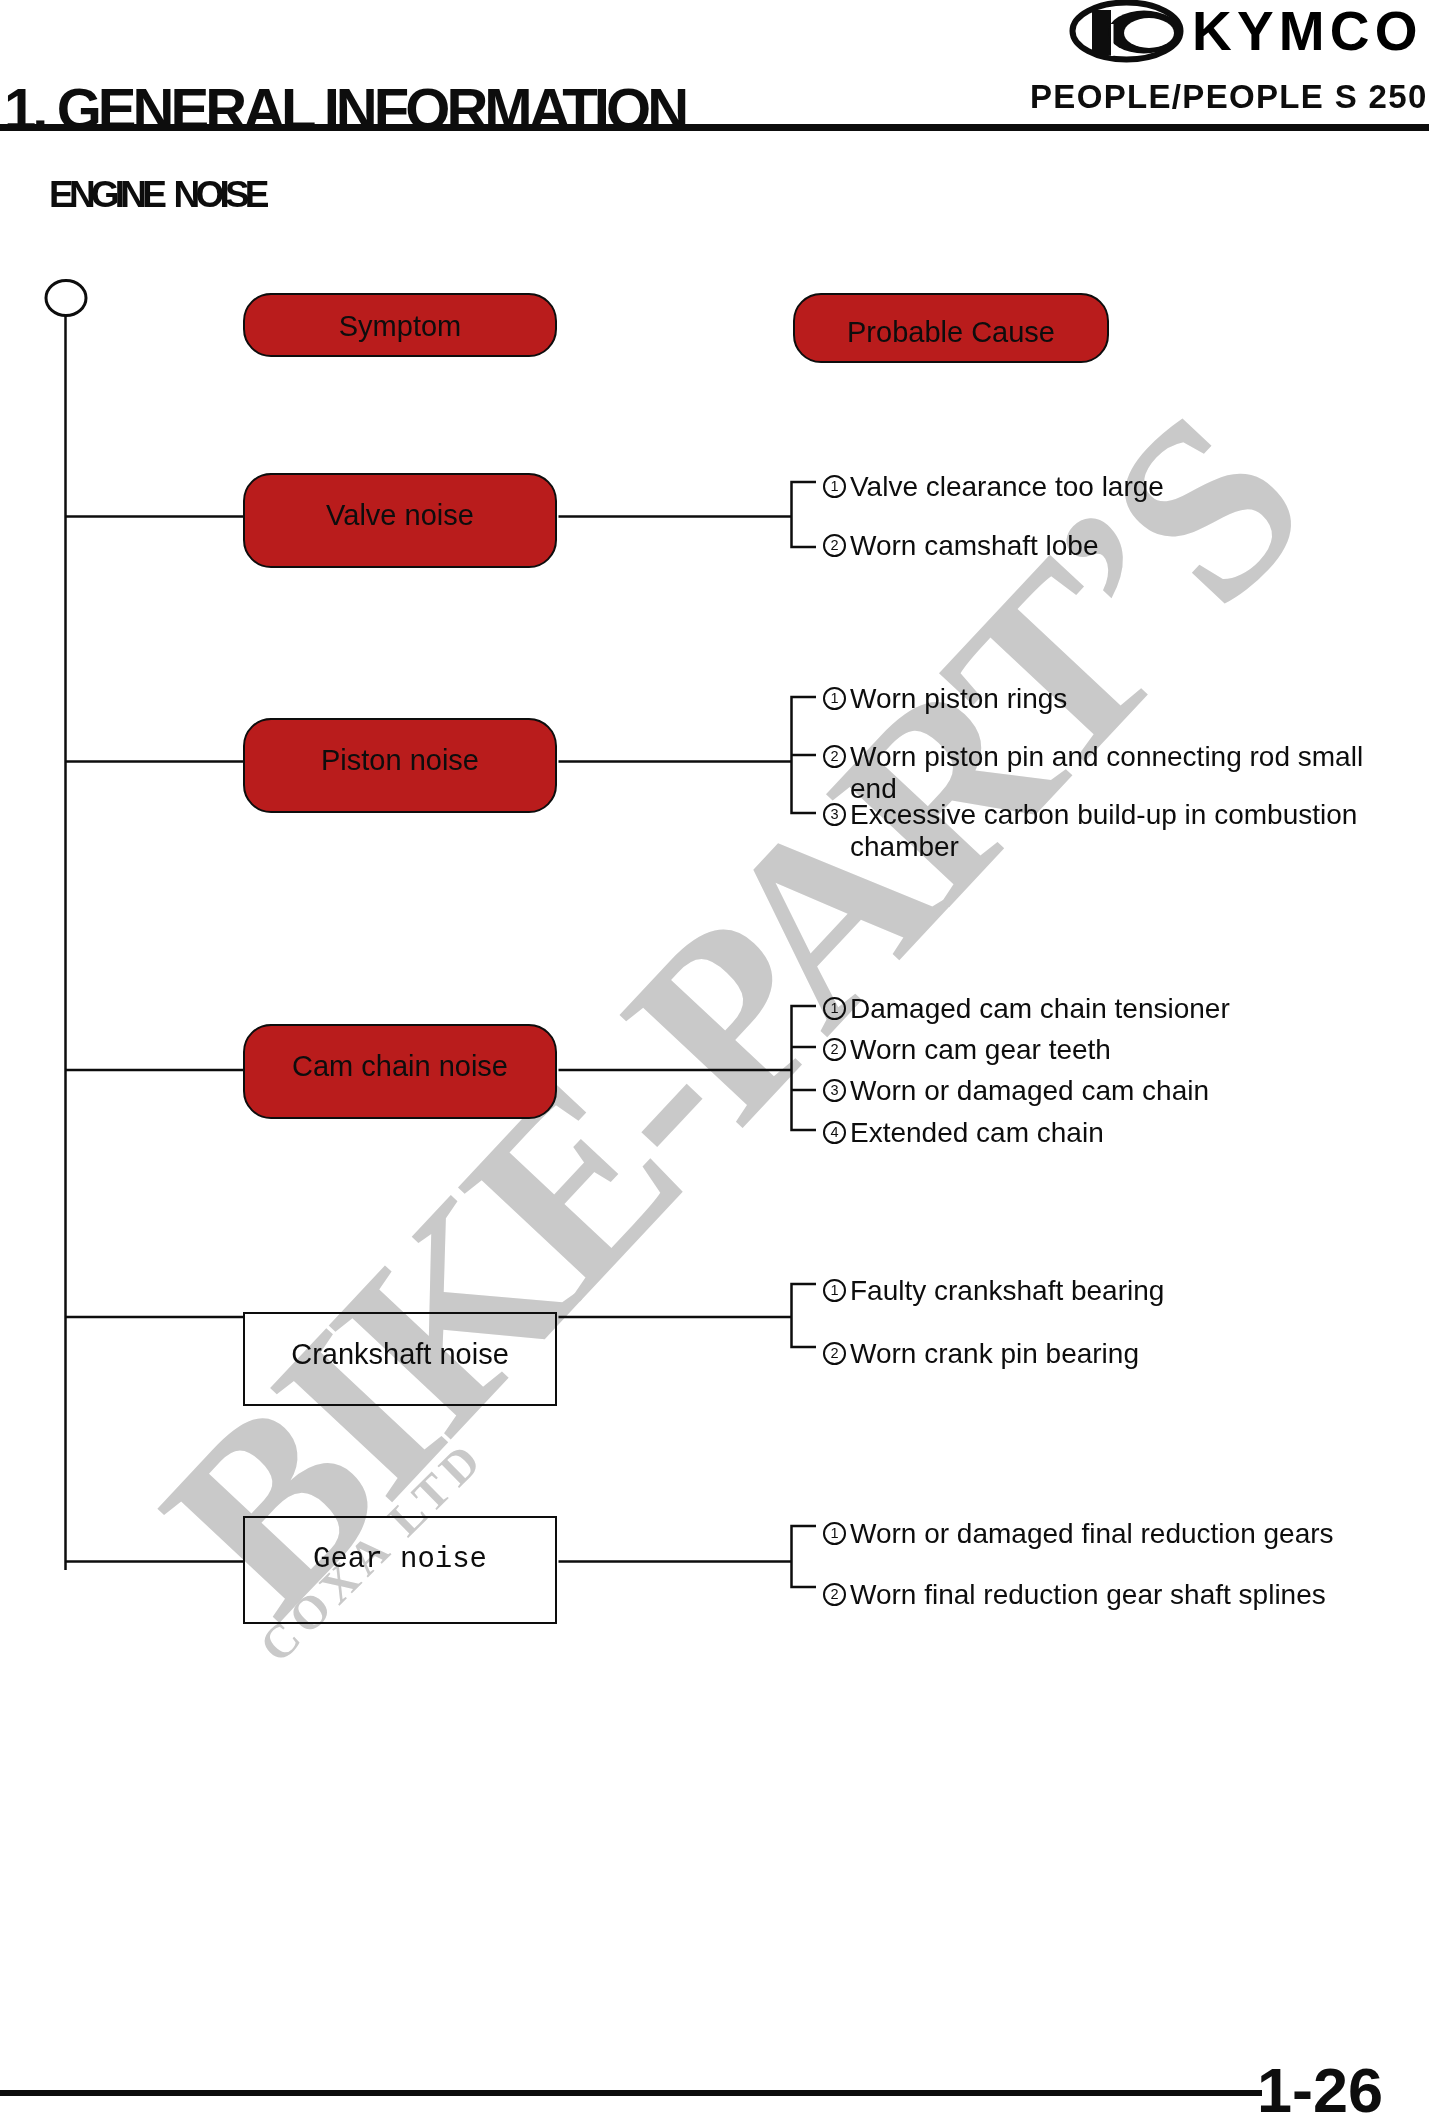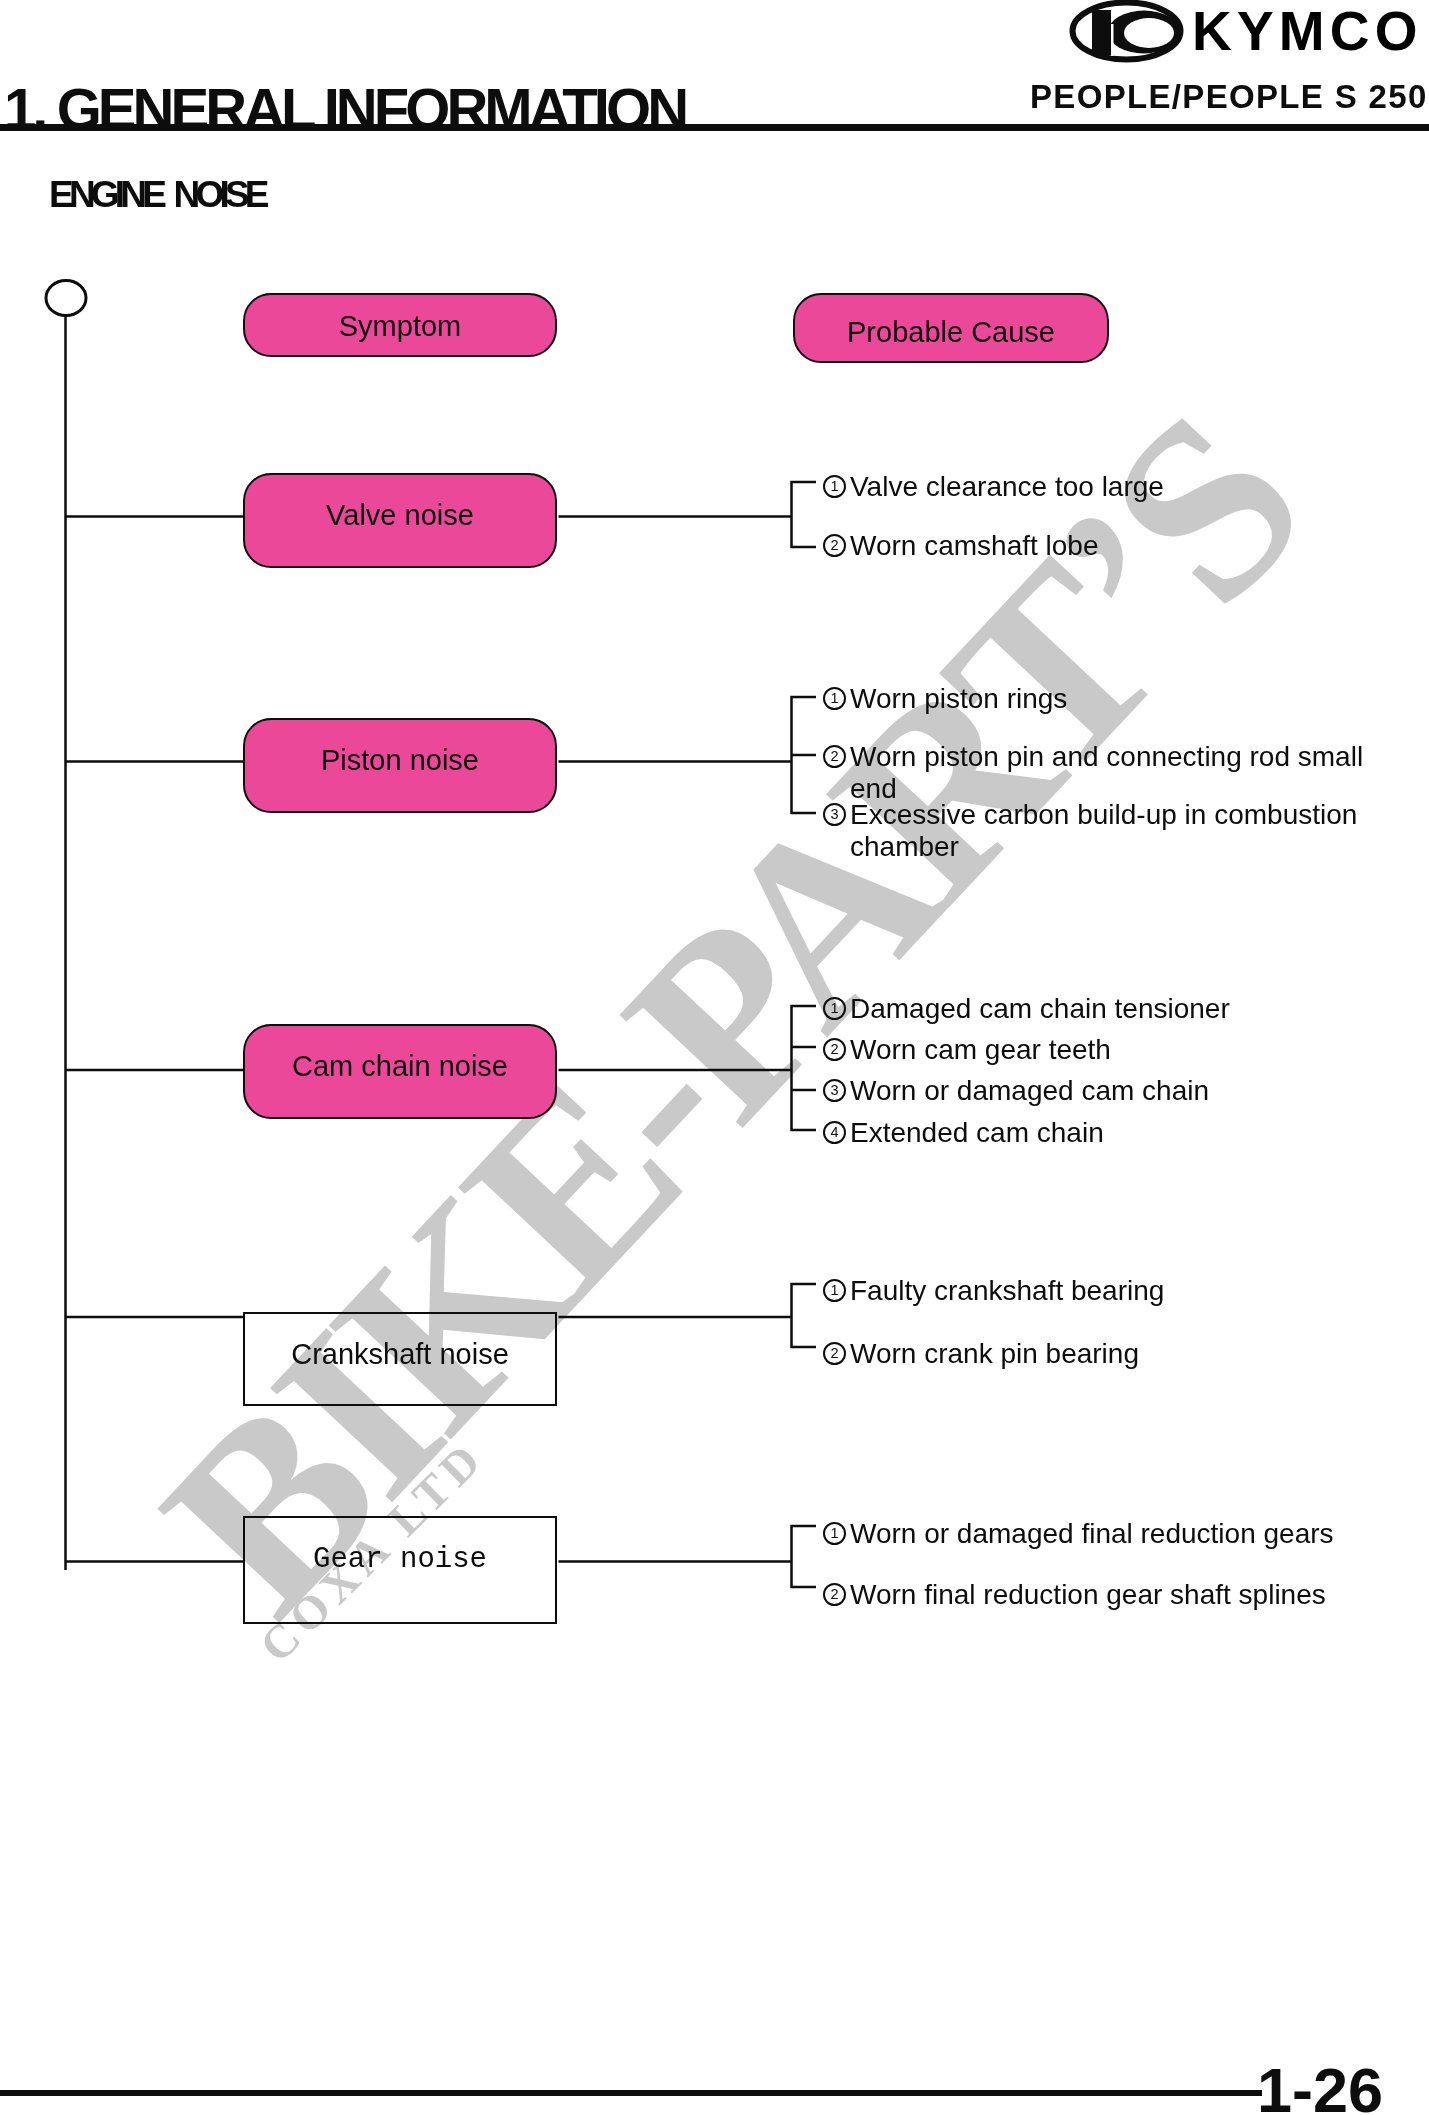--- a/index.html
+++ b/index.html
@@ -4,21 +4,21 @@
 <style>
   html,body{margin:0;padding:0;}
   body{width:1429px;height:2115px;background:#ffffff;font-family:"Liberation Sans",sans-serif;color:#0d0d0d;overflow:hidden;}
   #page{position:relative;width:1429px;height:2115px;overflow:hidden;}
   .wm{position:absolute;font-family:"Liberation Serif",serif;font-weight:bold;color:#c9c9c9;white-space:nowrap;z-index:0;}
   #wm1{left:730.5px;top:1015px;font-size:255px;letter-spacing:-9.3px;transform:translate(-50%,-50%) rotate(-46.9deg);}
   #wm2{left:372px;top:1551px;font-size:47px;letter-spacing:6.5px;transform:translate(-50%,-50%) rotate(-44.5deg);}
   .abs{position:absolute;}
   svg.lines{position:absolute;left:0;top:0;z-index:2;}
   .box{position:absolute;left:243px;width:310px;border:2.5px solid #0d0d0d;display:flex;align-items:center;justify-content:center;font-size:29px;z-index:3;}
-  .wbg{background:#ec4899;border-radius:28px;}
+  .wbg{background:#b91c1c;border-radius:28px;}
   .cause{position:absolute;display:flex;font-size:28px;line-height:31.5px;z-index:3;}
   .cnum{flex:0 0 auto;width:19px;height:19px;border:2px solid #0d0d0d;border-radius:50%;font-size:14.5px;line-height:19px;text-align:center;margin:4px 4px 0 0;}
   .ctxt{flex:0 0 auto;max-width:545px;}
   .hdr{font-weight:bold;}
 </style>
 </head>
 <body>
 <div id="page">
   <div class="wm" id="wm1">BIKE-PART’S</div>
   <div class="wm" id="wm2">COXA LTD</div>

